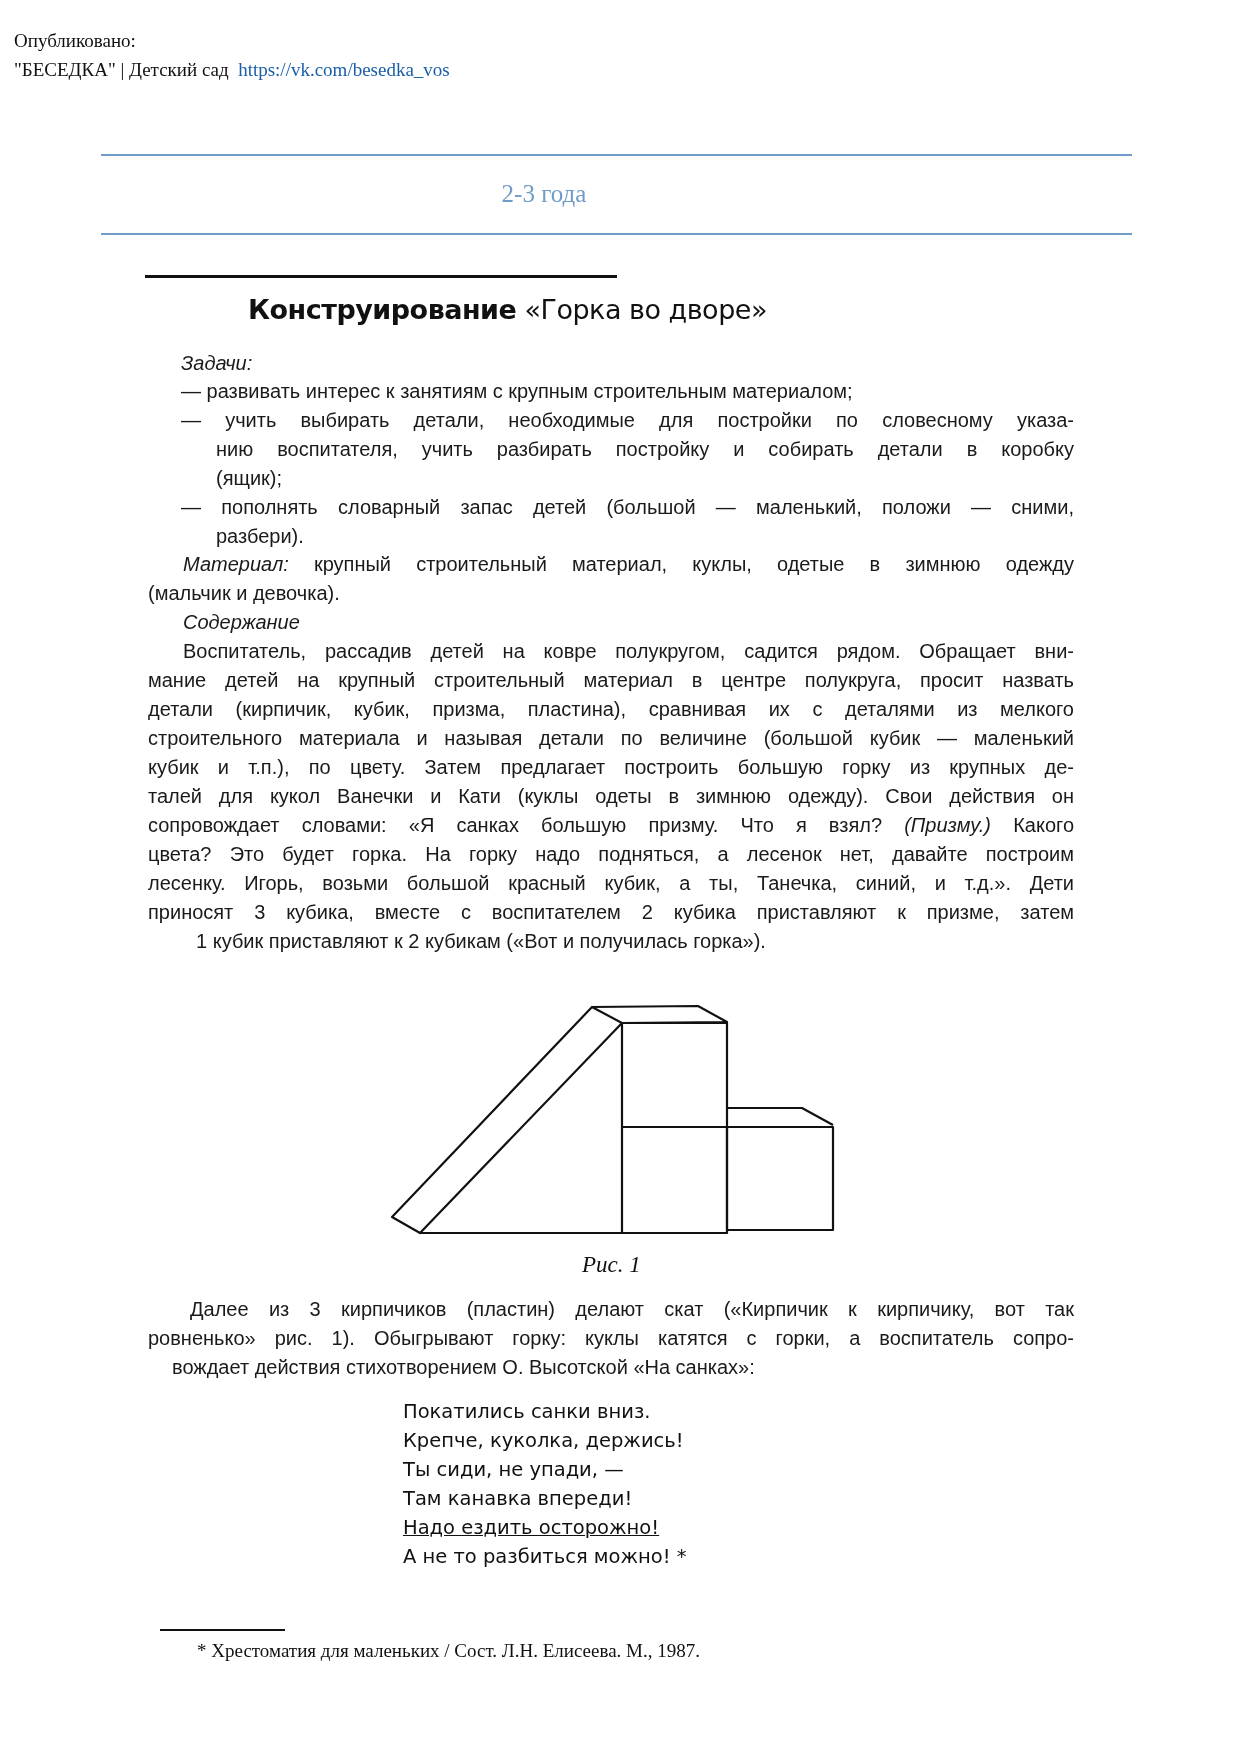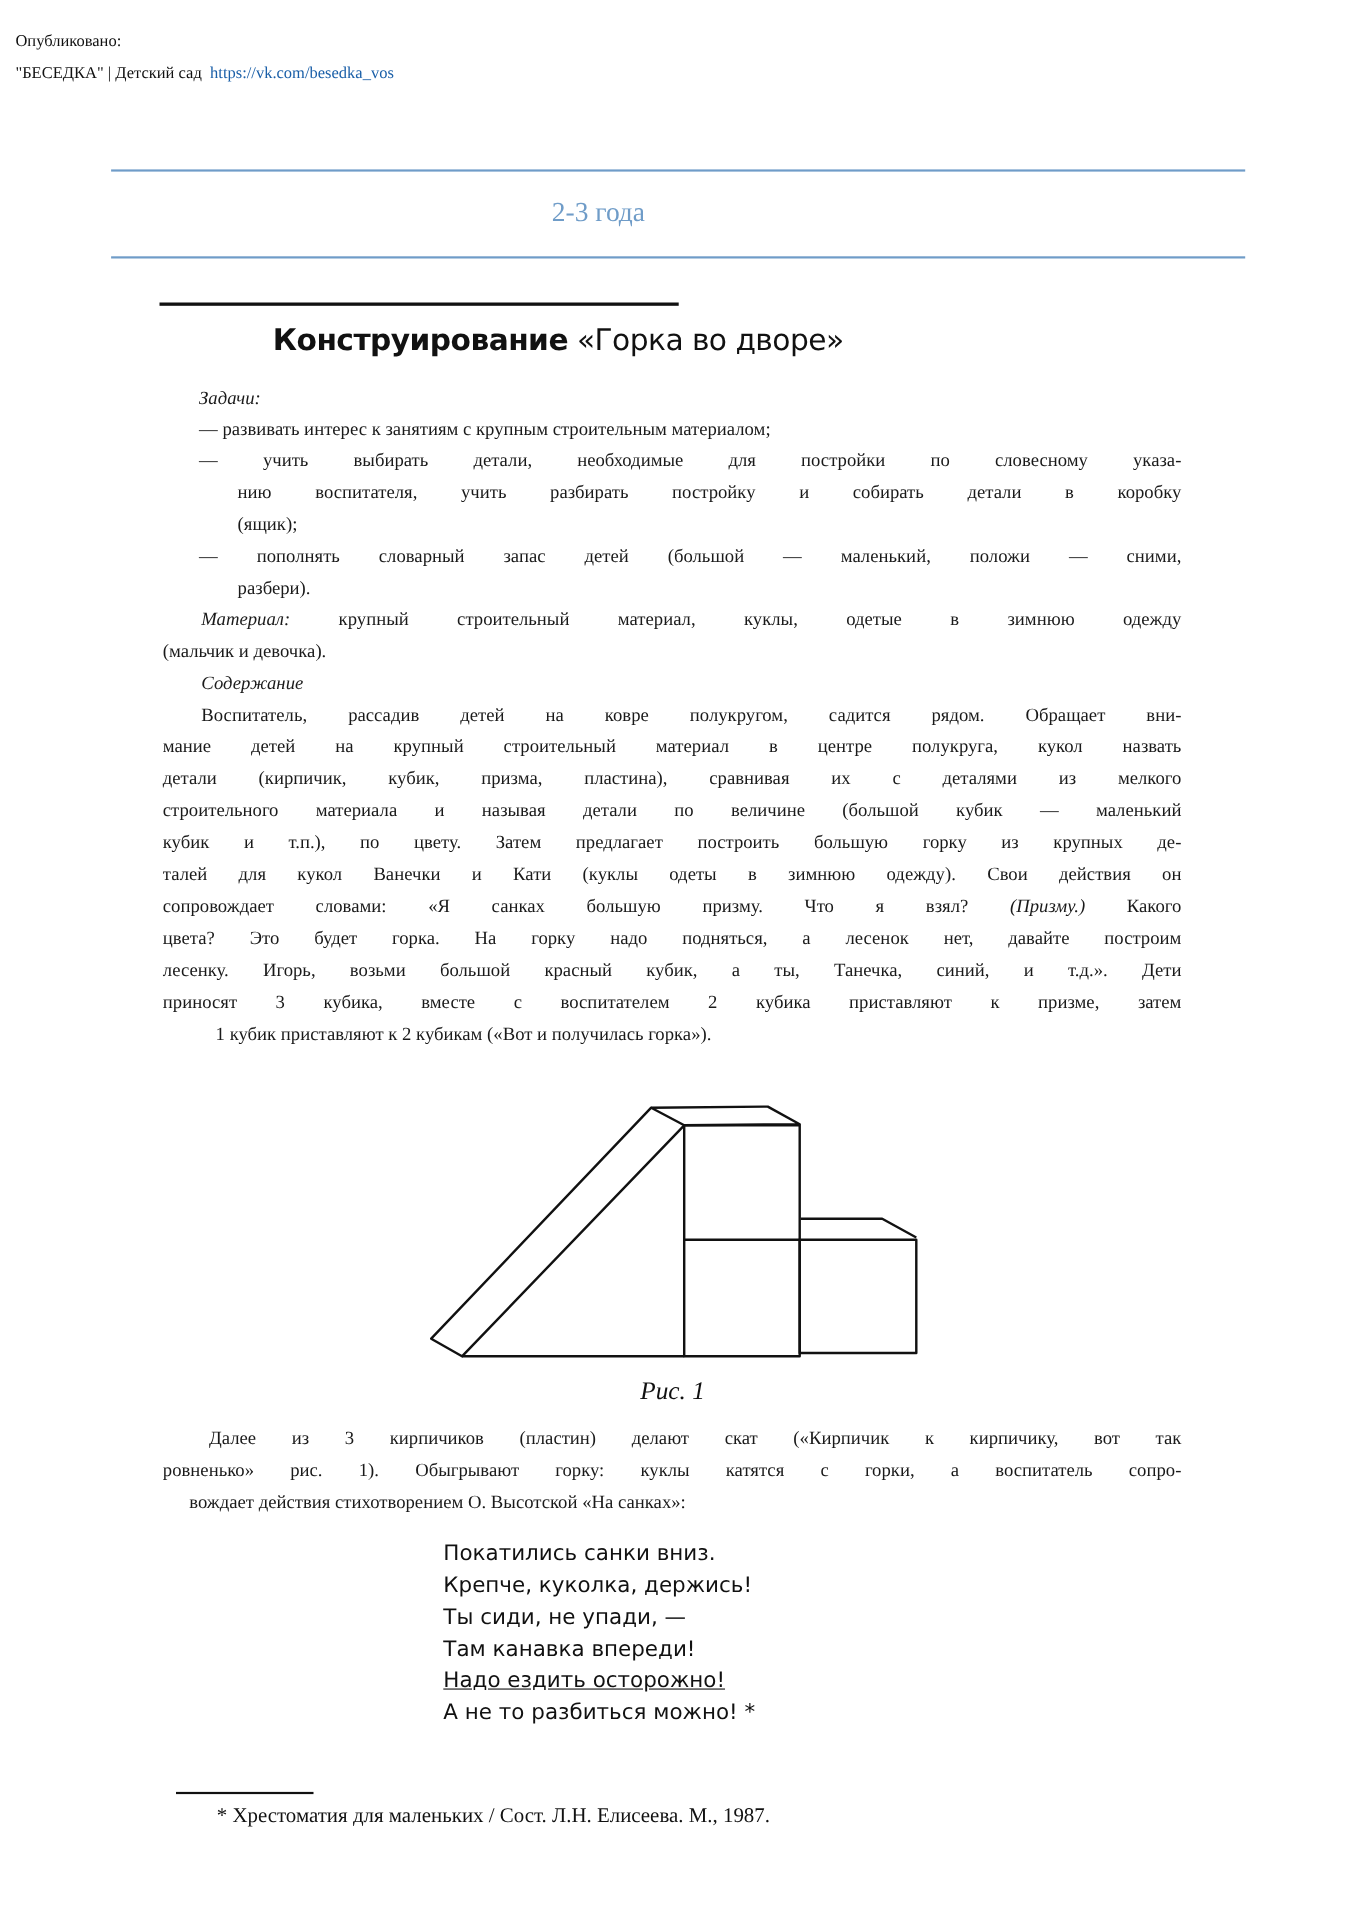--- a/index.html
+++ b/index.html
@@ -1,25 +1,25 @@
 <!DOCTYPE html>
 <html><head>
   <meta charset="utf-8">
   <style>
     html, body { margin: 0; padding: 0; background: #ffffff; }
     body { width: 1240px; height: 1754px; position: relative; overflow: hidden; }
     .abs { position: absolute; white-space: nowrap; }
-    .hdr { font-family: "Liberation Serif", serif; font-size: 15px; color: #111; left: 14px; }
+    .hdr { font-family: "Liberation Serif", serif; font-size: 19px; color: #111; left: 14px; }
     .hdr-link { color: #1a5fa8; }
     .rule-blue { position: absolute; left: 101px; width: 1031px; height: 2px; background: #6f9cc8; }
     .age { font-family: "Liberation Serif", serif; font-size: 25px; color: #6f9cc8; left: 0; width: 1088px; text-align: center; top: 180px; }
     .black-rule { position: absolute; left: 145px; width: 472px; height: 3px; background: #111; top: 275px; }
     .title { font-family: "DejaVu Sans", sans-serif; font-size: 27px; color: #111; left: 248px; top: 294px; letter-spacing: -0.5px; }
     .title b { font-weight: bold; }
-    .line { position: absolute; white-space: nowrap; font-family: Liberation Serif, serif; font-size: 17px; color: #1a1a1a; }
+    .line { position: absolute; white-space: nowrap; font-family: Liberation Sans, sans-serif; font-size: 20px; color: #1a1a1a; }
     .just { text-align: justify; text-align-last: justify; }
     .it { font-style: italic; }
     .poem { position: absolute; font-family: "DejaVu Sans", sans-serif; font-size: 19.5px; color: #111; left: 403px; white-space: nowrap; }
     .fn-rule { position: absolute; left: 160px; top: 1629px; width: 125px; height: 2px; background: #111; }
     .footnote { font-family: "Liberation Serif", serif; font-size: 19px; color: #111; left: 197px; top: 1640px; }
     svg.fig { position: absolute; left: 0; top: 0; }
     .caption { font-family: "Liberation Serif", serif; font-style: italic; font-size: 23px; color: #111; left: 582px; top: 1252px; }
   </style>
 </head>
 <body>
@@ -44,21 +44,21 @@
 <div class="line just" style="left:216px; top:438px; width:858px;">нию воспитателя, учить разбирать постройку и собирать детали в коробку</div>
 <div class="line" style="left:216px; top:467px;">(ящик);</div>
 <div class="line just" style="left:181px; top:496px; width:893px;">— пополнять словарный запас детей (большой — маленький, положи — сними,</div>
 <div class="line" style="left:216px; top:525px;">разбери).</div>
 
 <div class="line" style="left:183px; top:553px; width:891px; text-align:justify; text-align-last:justify;"><span class="it">Материал:</span><span> крупный строительный материал, куклы, одетые в зимнюю одежду</span></div>
 <div class="line" style="left:148px; top:582px;">(мальчик и девочка).</div>
 
 <div class="line it" style="left:183px; top:611px;">Содержание</div>
 <div class="line just" style="left:183px; top:640px; width:891px;">Воспитатель, рассадив детей на ковре полукругом, садится рядом. Обращает вни-</div>
-<div class="line just" style="left:148px; top:669px; width:926px;">мание детей на крупный строительный материал в центре полукруга, кукол назвать</div>
+<div class="line just" style="left:148px; top:669px; width:926px;">мание детей на крупный строительный материал в центре полукруга, просит назвать</div>
 <div class="line just" style="left:148px; top:698px; width:926px;">детали (кирпичик, кубик, призма, пластина), сравнивая их с деталями из мелкого</div>
 <div class="line just" style="left:148px; top:727px; width:926px;">строительного материала и называя детали по величине (большой кубик — маленький</div>
 <div class="line just" style="left:148px; top:756px; width:926px;">кубик и т.п.), по цвету. Затем предлагает построить большую горку из крупных де-</div>
 <div class="line just" style="left:148px; top:785px; width:926px;">талей для кукол Ванечки и Кати (куклы одеты в зимнюю одежду). Свои действия он</div>
 <div class="line" style="left:148px; top:814px; width:926px; text-align:justify; text-align-last:justify;"><span>сопровождает словами: «Я санках большую призму. Что я взял? </span><span class="it">(Призму.)</span><span> Какого</span></div>
 <div class="line just" style="left:148px; top:843px; width:926px;">цвета? Это будет горка. На горку надо подняться, а лесенок нет, давайте построим</div>
 <div class="line just" style="left:148px; top:872px; width:926px;">лесенку. Игорь, возьми большой красный кубик, а ты, Танечка, синий, и т.д.». Дети</div>
 <div class="line just" style="left:148px; top:901px; width:926px;">приносят 3 кубика, вместе с воспитателем 2 кубика приставляют к призме, затем</div>
 <div class="line" style="left:148px; top:930px;margin-left:48px;">1 кубик приставляют к 2 кубикам («Вот и получилась горка»).</div>
 

